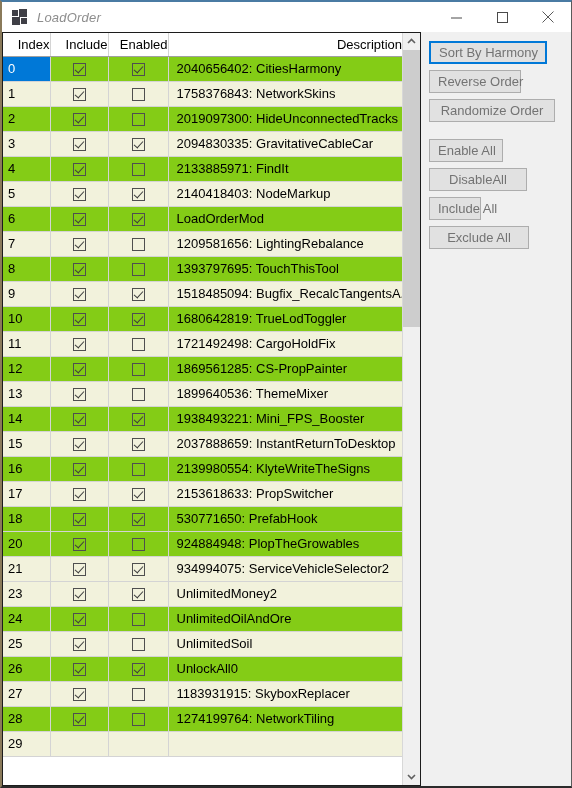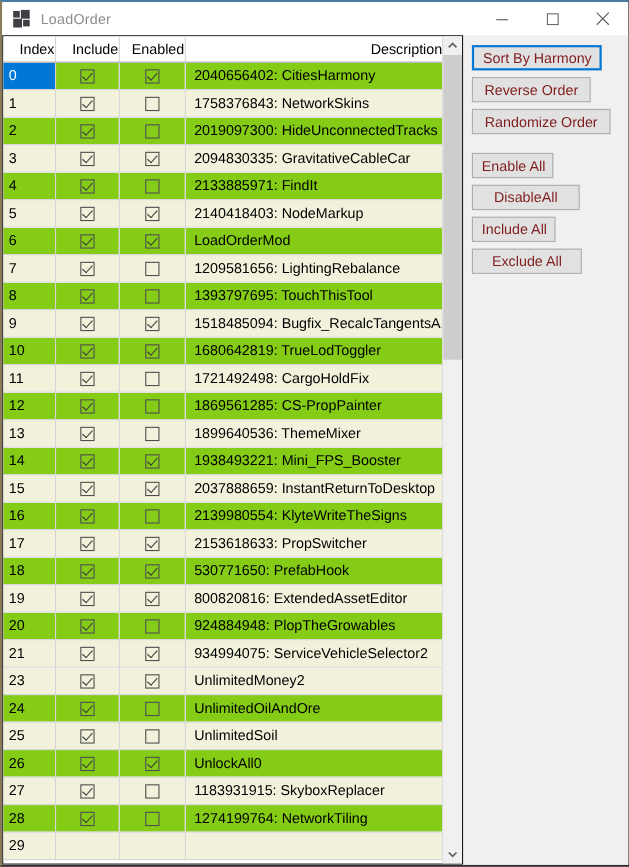--- a/index.html
+++ b/index.html
@@ -38,20 +38,21 @@
     align-items: center;
     position: relative;
   }
   #title-left {
     display: flex;
     align-items: center;
     padding-left: 10px;
     gap: 9px;
     flex: 1;
     min-width: 0;
+    font-style: italic;
   }
   .app-icon {
     width: 16px;
     height: 16px;
     position: relative;
     flex: none;
   }
   .app-icon .sq {
     position: absolute;
     background: #3f3f46;
@@ -223,21 +224,21 @@
     padding: 9px 0 0 8px;
     box-sizing: border-box;
   }
   .btn {
     display: block;
     box-sizing: border-box;
     background: #e1e1e1;
     border: 1px solid #adadad;
     font-family: "Liberation Sans", sans-serif;
     font-size: 13px;
-    color: #7f1d1d;
+    color: #737373;
     height: 23px;
     line-height: 21px;
     padding: 0 8px;
     margin: 0 0 6px 0;
     text-align: center;
     white-space: nowrap;
   }
   .btn.focused {
     border: 2px solid #0078d7;
     line-height: 19px;
@@ -406,26 +407,20 @@
                 <td class="td-chk"><span class="cb on"></span></td>
                 <td class="td-chk"><span class="cb on"></span></td>
                 <td class="td-desc">2153618633: PropSwitcher</td>
               </tr>
               <tr class="norm">
                 <td class="td-idx">18</td>
                 <td class="td-chk"><span class="cb on"></span></td>
                 <td class="td-chk"><span class="cb on"></span></td>
                 <td class="td-desc">530771650: PrefabHook</td>
               </tr>
-              <tr class="alt">
-                <td class="td-idx">19</td>
-                <td class="td-chk"><span class="cb on"></span></td>
-                <td class="td-chk"><span class="cb on"></span></td>
-                <td class="td-desc">800820816: ExtendedAssetEditor</td>
-              </tr>
               <tr class="norm">
                 <td class="td-idx">20</td>
                 <td class="td-chk"><span class="cb on"></span></td>
                 <td class="td-chk"><span class="cb"></span></td>
                 <td class="td-desc">924884948: PlopTheGrowables</td>
               </tr>
               <tr class="alt">
                 <td class="td-idx">21</td>
                 <td class="td-chk"><span class="cb on"></span></td>
                 <td class="td-chk"><span class="cb on"></span></td>
@@ -489,23 +484,23 @@
         <div class="sb-arrow">
           <svg width="9" height="7" viewBox="0 0 9 7">
             <path d="M1 2 L4.5 5.5 L8 2" fill="none" stroke="#606060" stroke-width="1.6"></path>
           </svg>
         </div>
       </div>
     </div>
 
     <div id="side">
       <button class="btn focused" style="width:118px">Sort By Harmony</button>
-      <button class="btn" style="width:108px">Reverse Order</button>
+      <button class="btn" style="width:92px">Reverse Order</button>
       <button class="btn" style="width:126px">Randomize Order</button>
       <div class="btn-gap"></div>
       <button class="btn" style="width:74px">Enable All</button>
       <button class="btn" style="width:98px">DisableAll</button>
-      <button class="btn" style="width:76px">Include All</button>
+      <button class="btn" style="width:52px">Include All</button>
       <button class="btn" style="width:100px">Exclude All</button>
     </div>
 
   </div>
 </div>
 
 </body></html>

